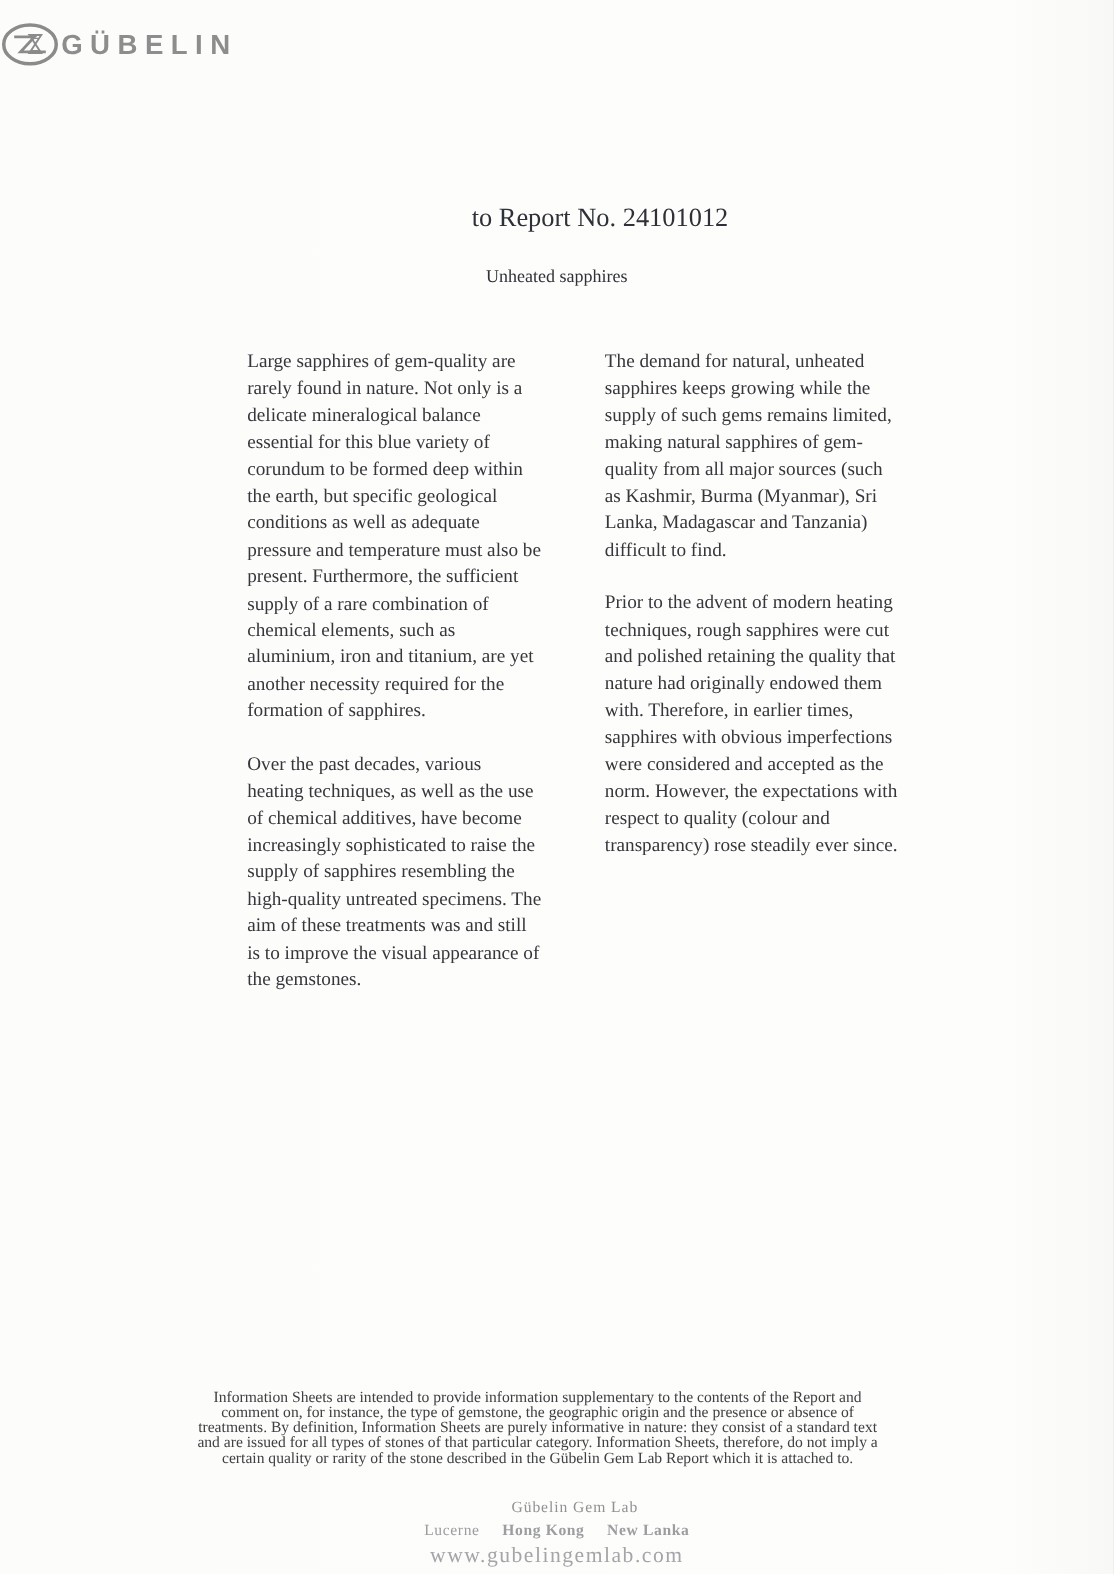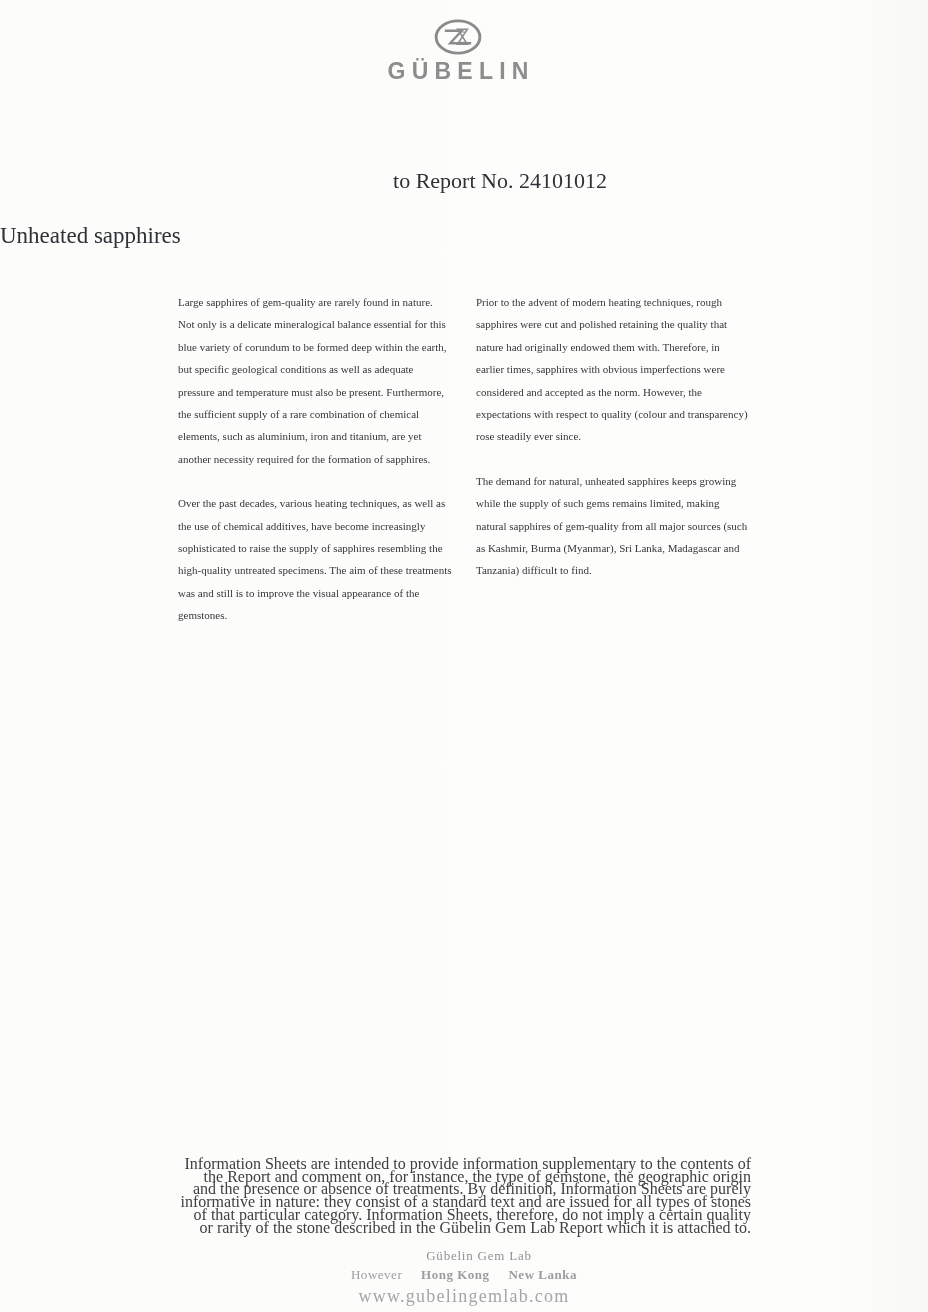--- a/index.html
+++ b/index.html
@@ -9,21 +9,21 @@
     margin:0 auto;
     background:linear-gradient(90deg, #fcfcfa 0%, #fdfdfb 90%, #f8f8f6 100%);
     overflow:hidden;
     color:#35373c;
     font-family:"Liberation Serif", serif;
   }
 
   
   .brand {
     position:absolute; top:17px; left:0; right:12px;
-    display:flex; flex-direction:column; align-items:center; gap:1px;
+    display:flex; flex-direction:row; align-items:center; gap:1px;
   }
   .emblem { width:50px; height:40px; display:block; }
   .wordmark {
     font-family:"Liberation Sans", sans-serif;
     font-size:23px; font-weight:bold;
     letter-spacing:0.27em; margin-right:-0.27em;
     color:#8d8d8d;
   }
 
   
@@ -32,36 +32,36 @@
     text-align:center;
     font-size:27px; letter-spacing:0.30em; margin-right:-0.30em;
     color:#2e3137;
   }
   .report-no {
     position:absolute; top:168px; left:0; width:100%;
     text-align:center; font-size:22px; color:#2e3137;padding-left:36px;
   }
   .subject {
     position:absolute; top:223px; left:0; width:100%;
-    font-size:23px; color:#2e3137;
+    text-align:center; font-size:15px; color:#2e3137;
   }
 
   
   .columns {
     position:absolute; top:291px; left:178px; width:572px;
     display:flex; gap:24px;
   }
-  .col { flex:1; font-size:11px; line-height:22.4px; color:#35373c; }
+  .col { flex:1; font-size:16px; line-height:22.4px; color:#35373c;margin-left:28px; }
   .col p { margin:0 0 22px 0; }
 
   
   .disclaimer {
-    position:absolute; top:1158px; left:177px; width:574px;
-    text-align:right;
-    font-size:16px; line-height:12.7px;
+    position:absolute; top:1158px; left:161px; width:574px;
+    text-align:center;
+    font-size:13px; line-height:12.7px;
     color:#3e4043;
   }
 
   
   .footer {
     position:absolute; top:1248px; left:0; right:0;
     text-align:center;
   }
   .footer .lab { font-size:13px; letter-spacing:0.06em; color:#8f9193;margin-left:30px; }
   .footer .cities { font-size:13px; margin-top:3px; color:#9b9da0; letter-spacing:0.04em; }
@@ -87,31 +87,31 @@
 
   <div class="report-no">to Report No. 24101012</div>
   <div class="subject">Unheated sapphires</div>
 
   <main class="columns">
     <div class="col">
       <p>Large sapphires of gem-quality are rarely found in nature. Not only is a delicate mineralogical balance essential for this blue variety of corundum to be formed deep within the earth, but specific geological conditions as well as adequate pressure and temperature must also be present. Furthermore, the sufficient supply of a rare combination of chemical elements, such as aluminium, iron and titanium, are yet another necessity required for the formation of sapphires.</p>
       <p>Over the past decades, various heating techniques, as well as the use of chemical additives, have become increasingly sophisticated to raise the supply of sapphires resembling the high-quality untreated specimens. The aim of these treatments was and still is to improve the visual appearance of the gemstones.</p>
     </div>
     <div class="col">
+      <p>The demand for natural, unheated sapphires keeps growing while the supply of such gems remains limited, making natural sapphires of gem-quality from all major sources (such as Kashmir, Burma (Myanmar), Sri Lanka, Madagascar and Tanzania) difficult to find.</p>
       <p>Prior to the advent of modern heating techniques, rough sapphires were cut and polished retaining the quality that nature had originally endowed them with. Therefore, in earlier times, sapphires with obvious imperfections were considered and accepted as the norm. However, the expectations with respect to quality (colour and transparency) rose steadily ever since.</p>
-      <p>The demand for natural, unheated sapphires keeps growing while the supply of such gems remains limited, making natural sapphires of gem-quality from all major sources (such as Kashmir, Burma (Myanmar), Sri Lanka, Madagascar and Tanzania) difficult to find.</p>
     </div>
   </main>
 
   <div class="disclaimer">Information Sheets are intended to provide information supplementary to the contents of the Report and comment on, for instance, the type of gemstone, the geographic origin and the presence or absence of treatments. By definition, Information Sheets are purely informative in nature: they consist of a standard text and are issued for all types of stones of that particular category. Information Sheets, therefore, do not imply a certain quality or rarity of the stone described in the Gübelin Gem Lab Report which it is attached to.</div>
 
   <footer class="footer">
     <div class="lab">Gübelin Gem Lab</div>
     <div class="cities">
-      <span>However</span>
+      <span>Lucerne</span>
       <span>Hong Kong</span>
       <span>New Lanka</span>
     </div>
     <div class="website">www.gubelingemlab.com</div>
     <div class="rule"></div>
   </footer>
 
 </div>
 
 </body></html>

